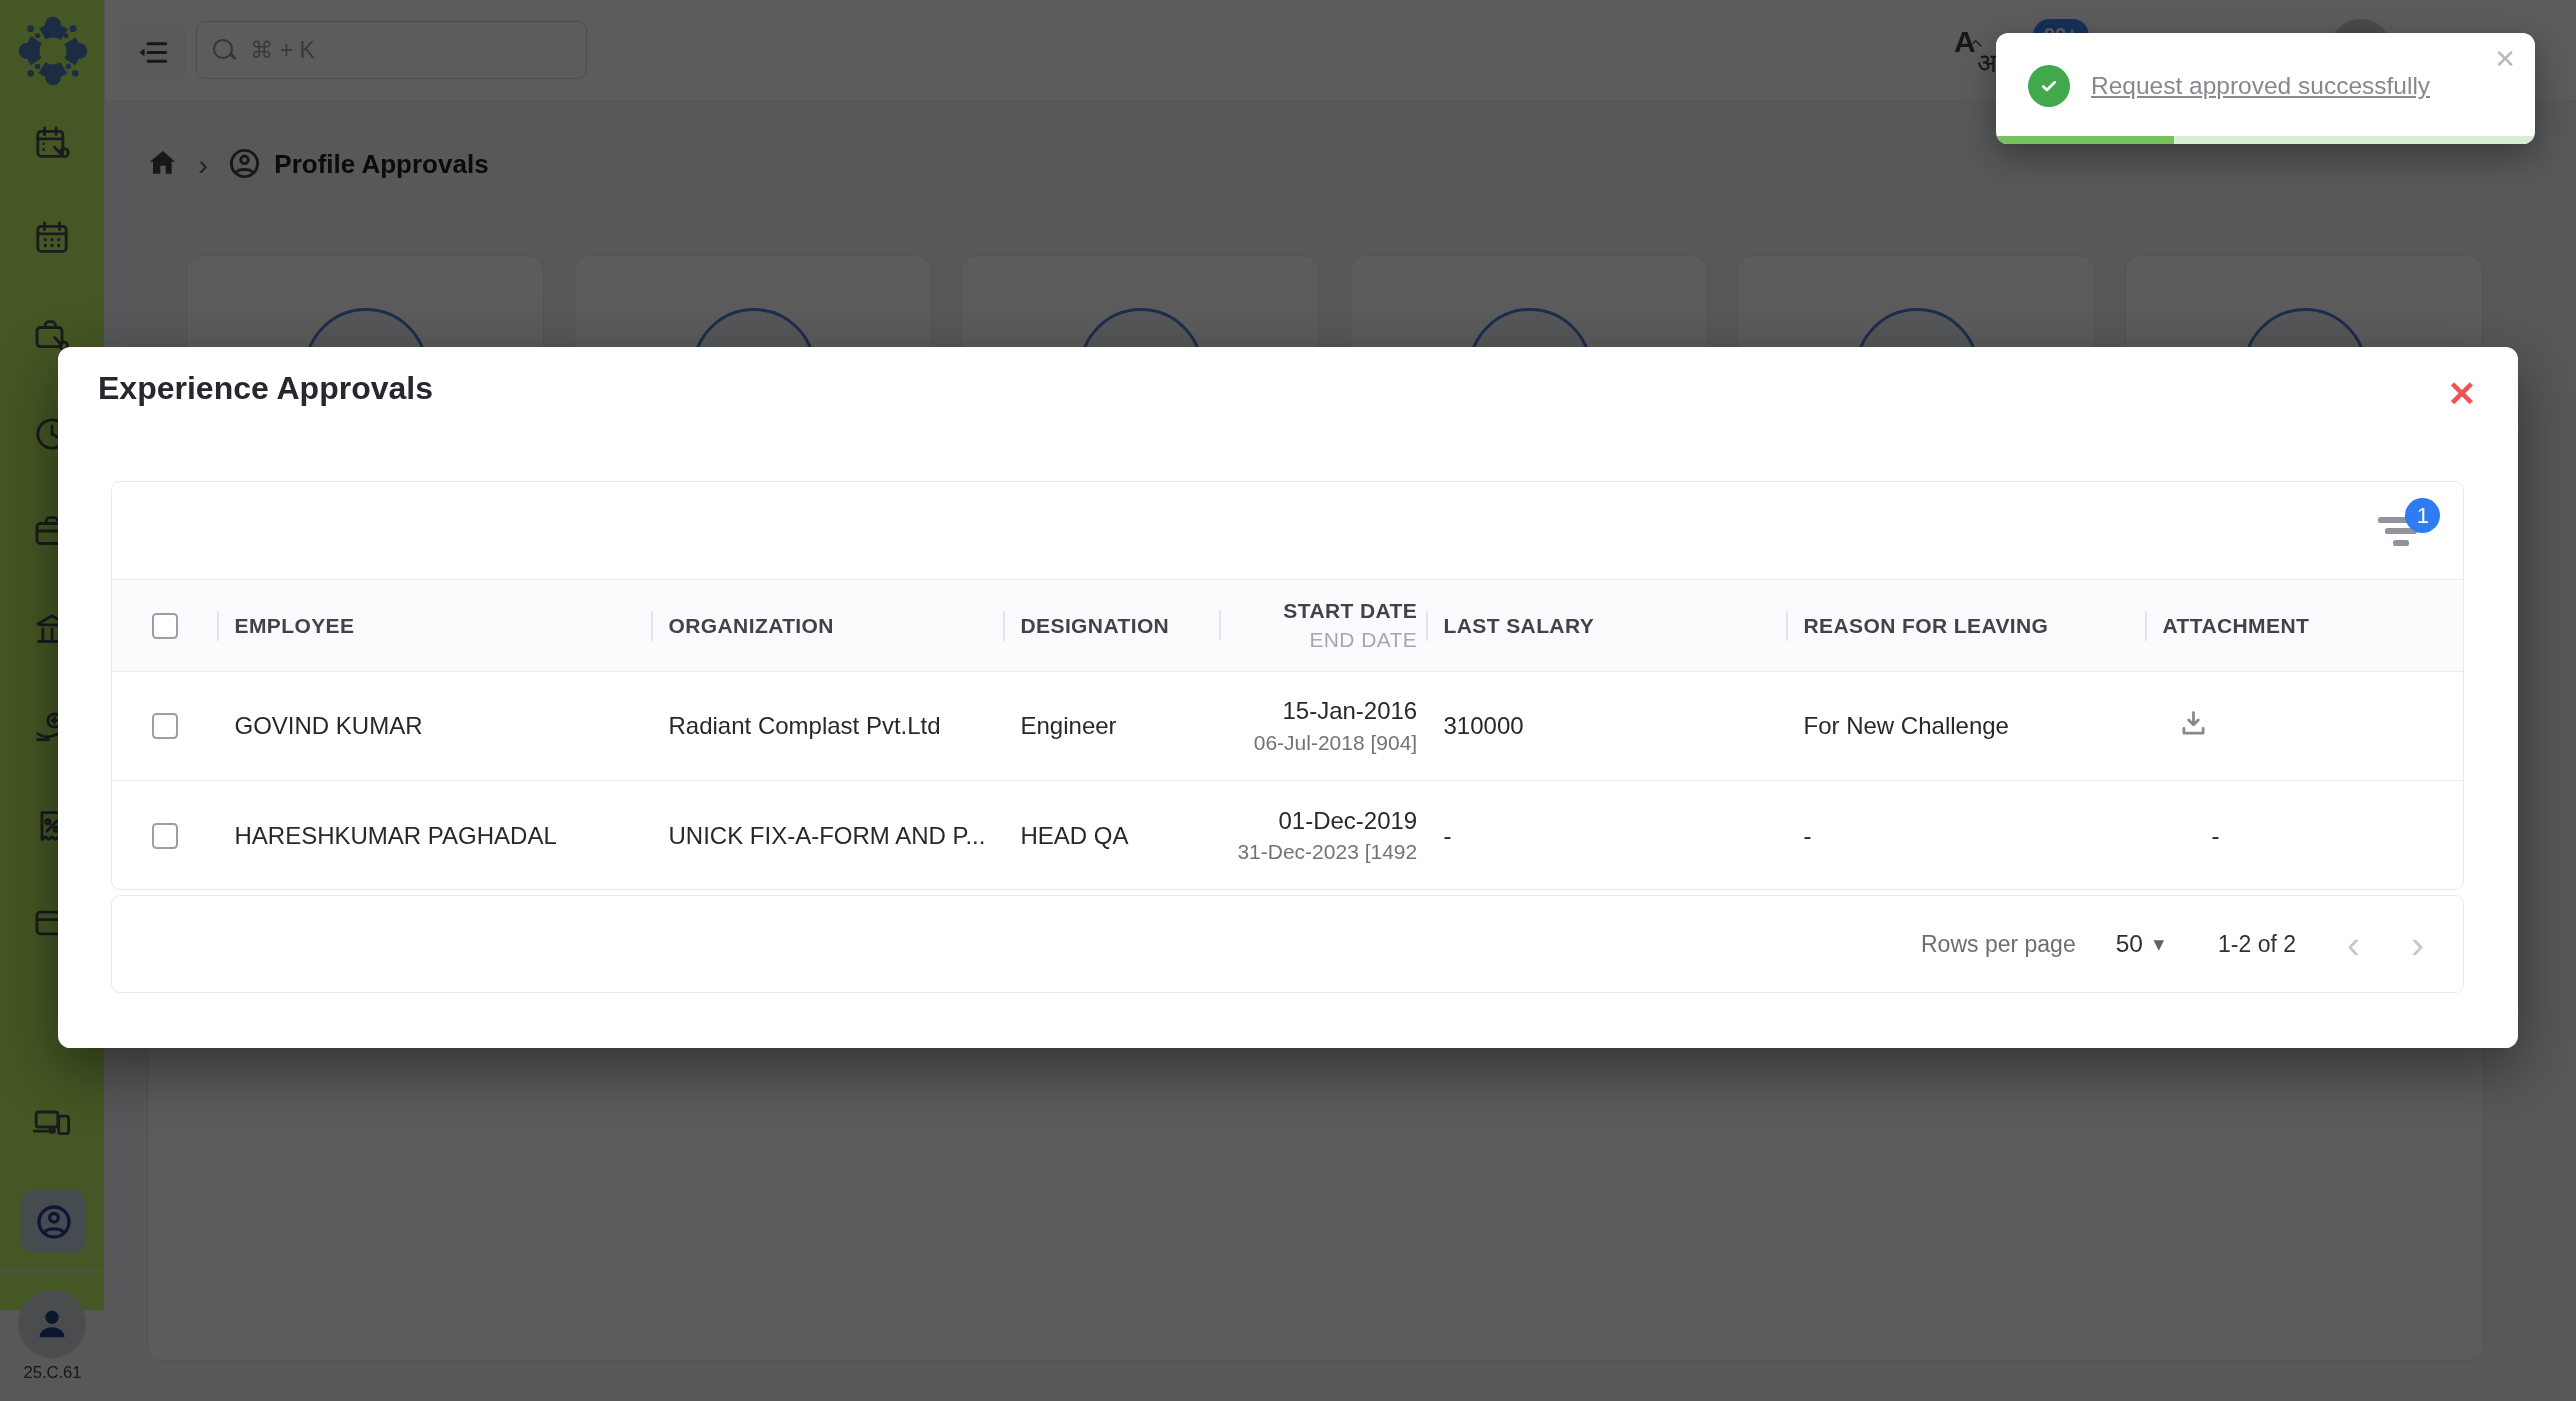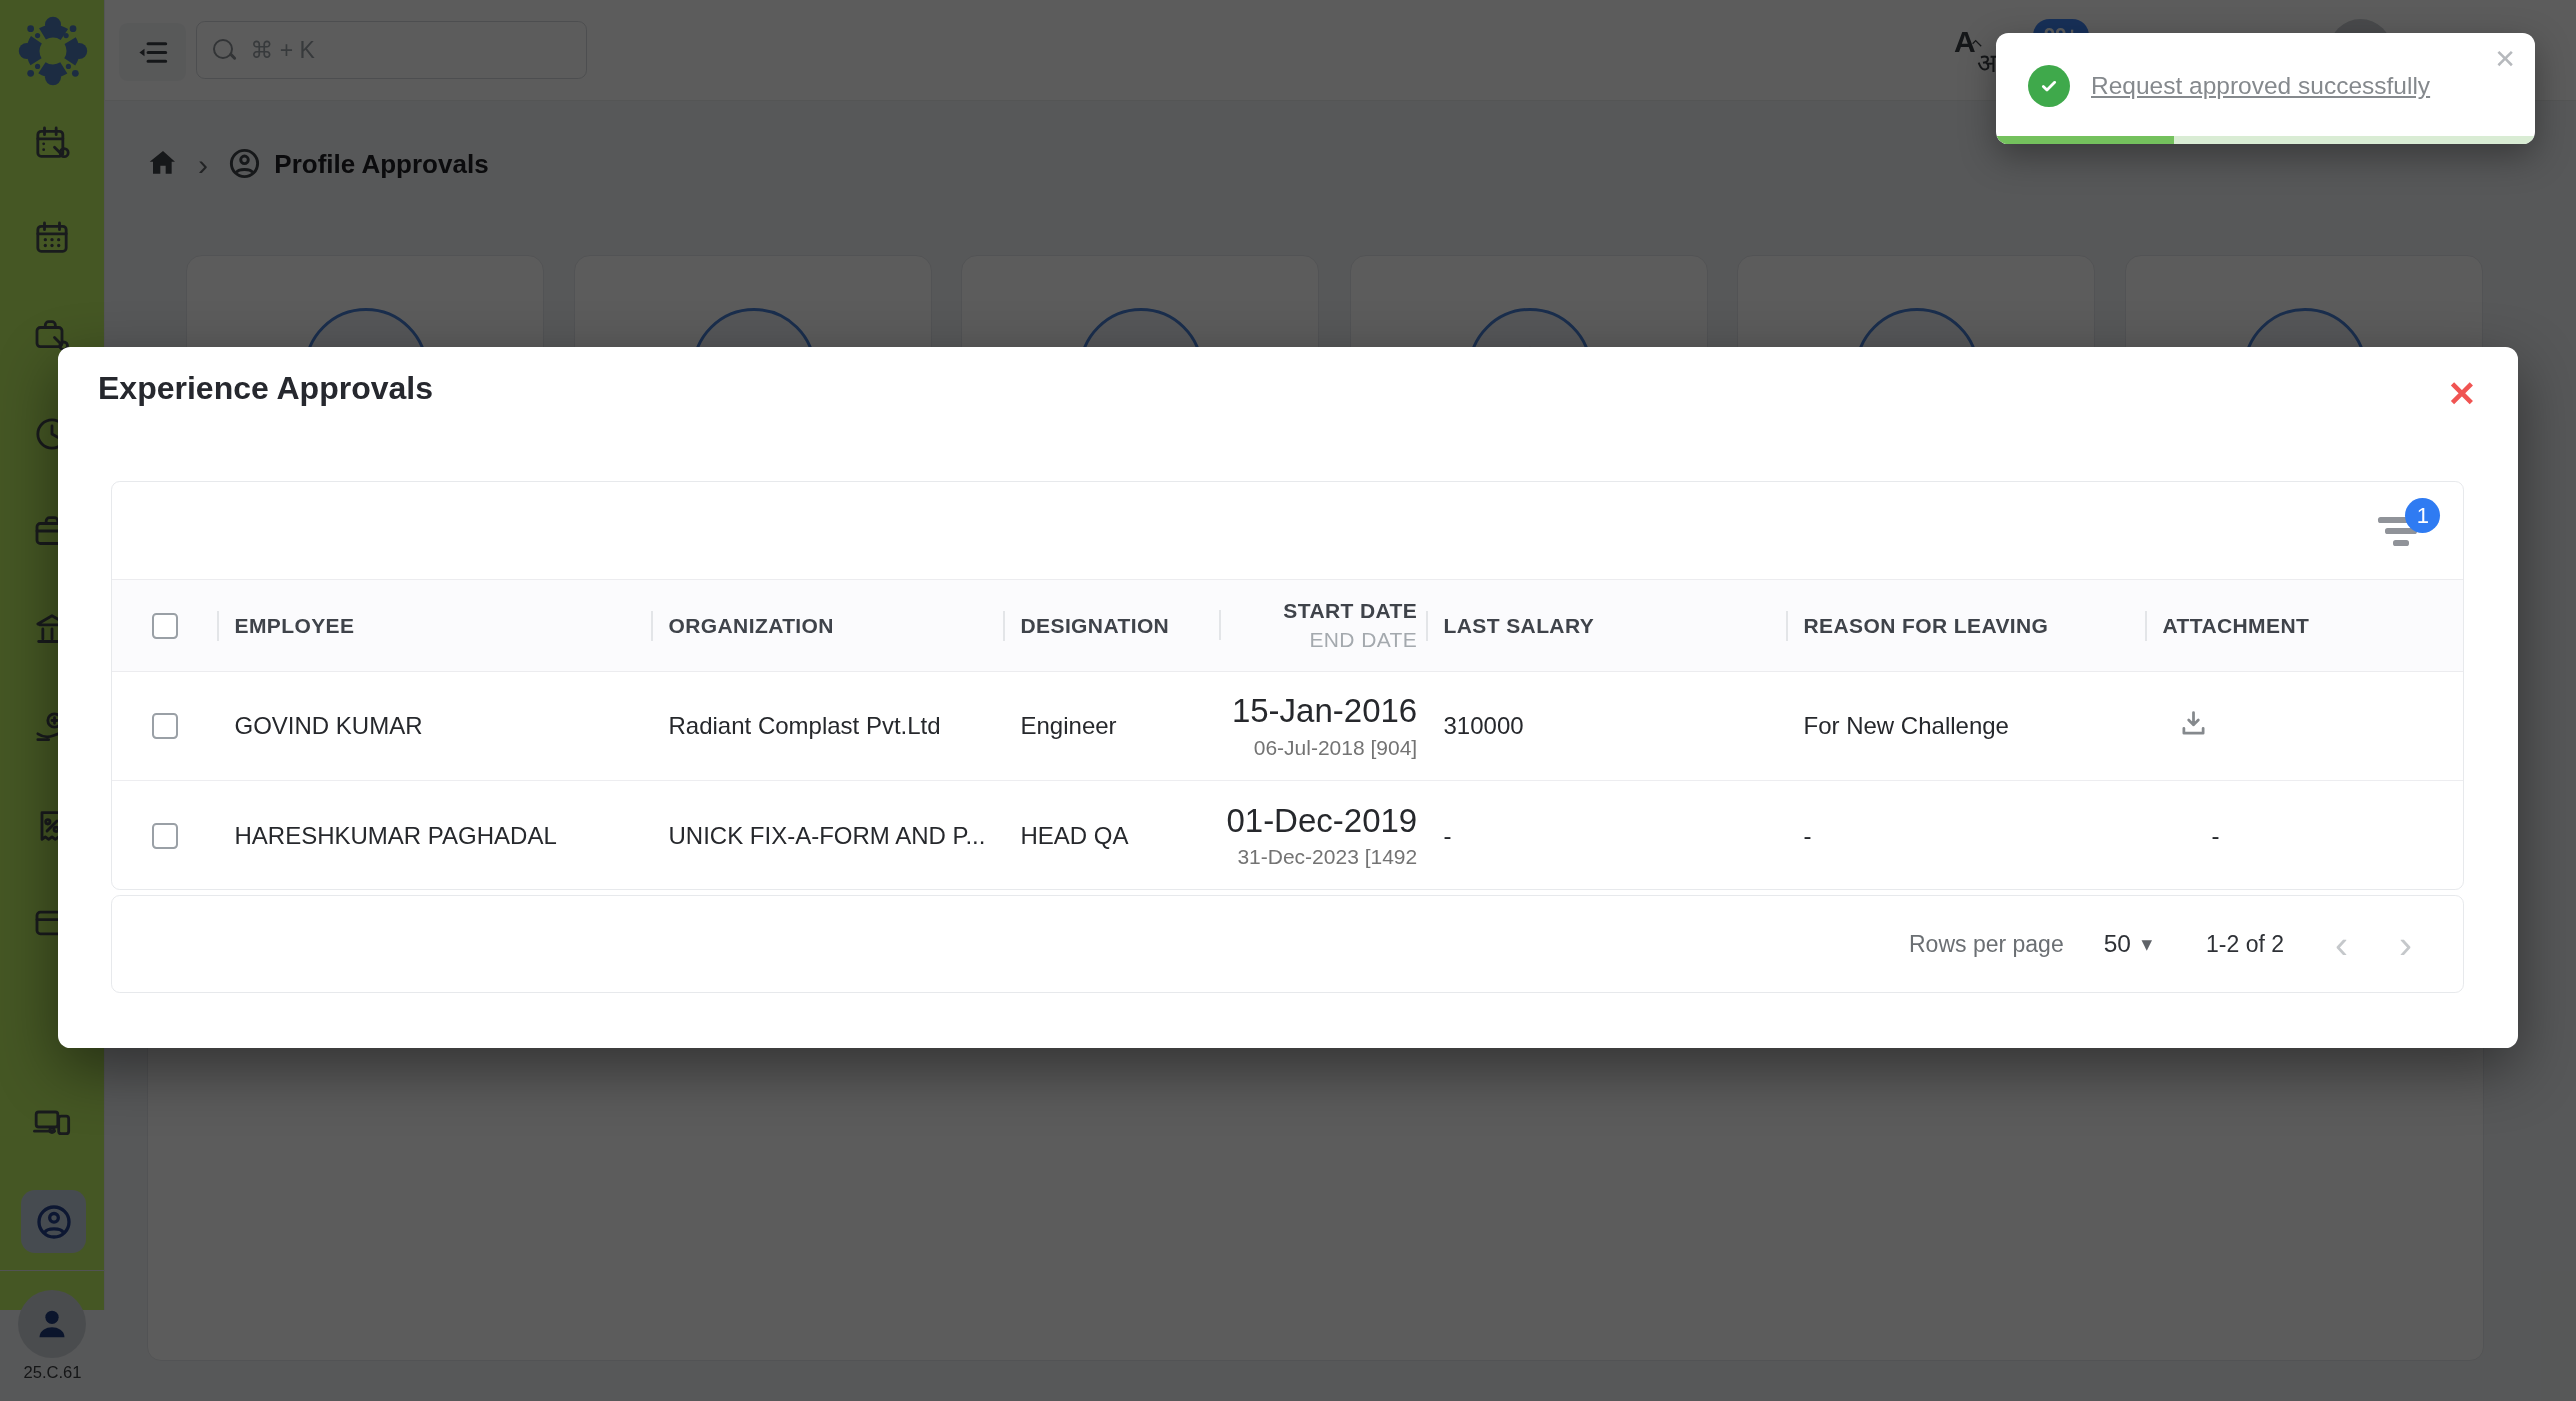--- a/index.html
+++ b/index.html
@@ -67,26 +67,26 @@
   .th{position:relative;font-size:21px;font-weight:bold;color:#3f434a;letter-spacing:0.4px;padding-left:17.5px;}
   .th.sep::before{content:"";position:absolute;left:0;top:50%;transform:translateY(-50%);width:1.8px;height:30px;background:#e3e5e8;}
   .th-dates{text-align:right;padding-right:8.8px;padding-left:0;}
   .th-sub{font-size:21px;font-weight:normal;color:#a4a9ae;margin-top:5.3px;letter-spacing:0.4px;}
   .trow{display:grid;grid-template-columns:105px 434px 352px 216px 207px 360px 359px 1fr;height:109px;align-items:center;border-bottom:1.8px solid #ededf0;}
   .trow:last-child{border-bottom:none;}
   .cell{font-size:24px;color:#26282c;padding-left:17.5px;white-space:nowrap;overflow:hidden;}
   .c-check{display:flex;justify-content:center;padding-left:0;}
   .checkbox{width:26px;height:26px;border:2.6px solid #9aa0a6;border-radius:4.4px;background:#fff;}
   .c-dates{text-align:right;padding-right:8.8px;padding-left:0;}
-  .d-start{font-size:33px;color:#26282c;}
+  .d-start{font-size:24px;color:#26282c;}
   .d-end{font-size:21px;color:#737373;margin-top:5.3px;}
   .att-icon svg{width:33px;height:33px;stroke:#85898d;fill:none;stroke-width:2;stroke-linecap:round;stroke-linejoin:round;margin-left:14px;}
   .att-dash{margin-left:49px;}
 
-  .pagination-card{position:absolute;left:53px;top:548px;width:2353px;height:98px;border:1.8px solid #e7e9ec;border-radius:8.8px;background:#fff;display:flex;align-items:center;justify-content:flex-end;padding-right:51px;}
+  .pagination-card{position:absolute;left:53px;top:548px;width:2353px;height:98px;border:1.8px solid #e7e9ec;border-radius:8.8px;background:#fff;display:flex;align-items:center;justify-content:flex-end;padding-right:39px;}
   .pg-label{font-size:23px;color:#6b6f73;}
   .pg-value{font-size:24.5px;color:#2e3136;margin-left:40px;}
   .pg-caret{font-size:21px;color:#5f6368;margin-left:10.5px;}
   .pg-range{font-size:23px;color:#2e3136;margin-left:54px;}
   .pg-prev,.pg-next{font-size:39px;color:#c5c8cb;margin-left:51px;line-height:35px;}
 
   
   .toast{position:absolute;right:41px;top:33px;width:539px;height:111px;background:#fff;border-radius:12.3px;z-index:90;box-shadow:0 12.3px 35px rgba(0,0,0,0.35);overflow:hidden;}
   .toast-check{position:absolute;left:32px;top:32px;width:42px;height:42px;border-radius:50%;background:#3fa94b;display:flex;align-items:center;justify-content:center;}
   .toast-check svg{width:26px;height:26px;stroke:#fff;stroke-width:3.4;fill:none;stroke-linecap:round;stroke-linejoin:round;}

